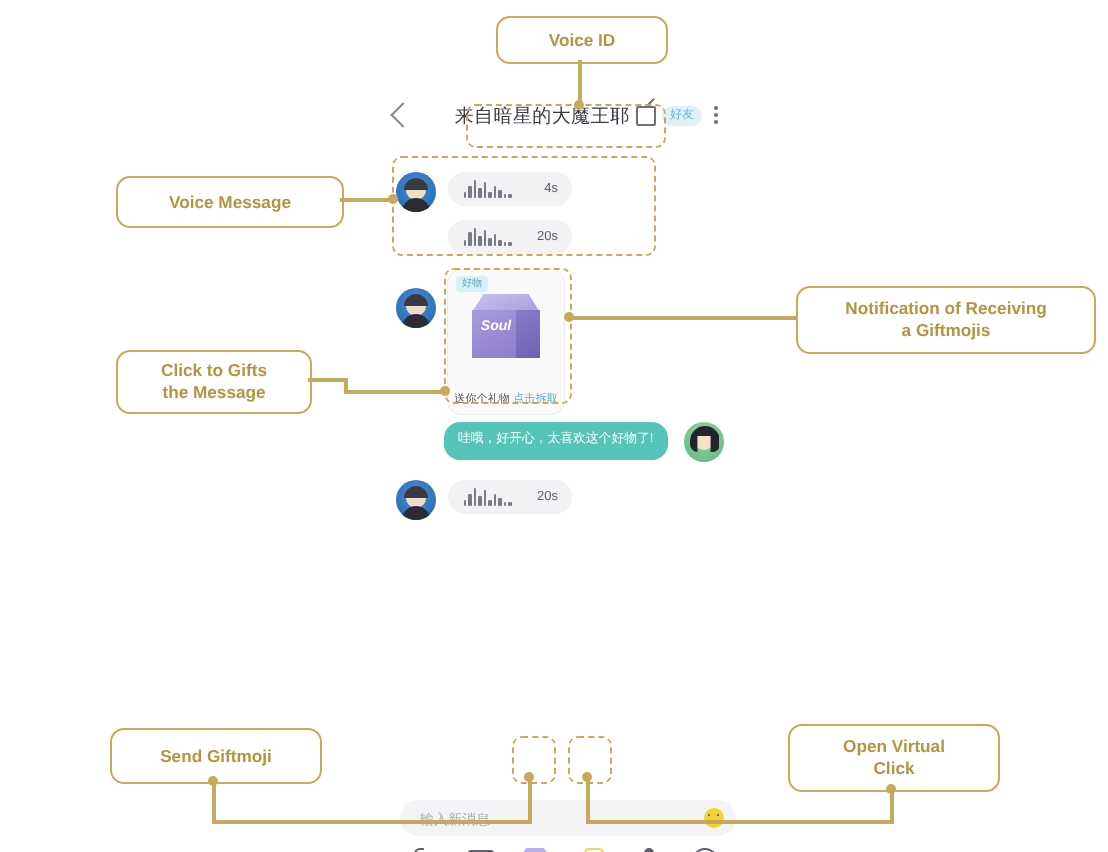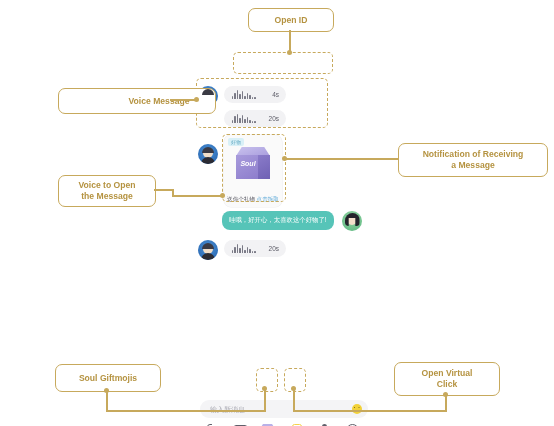--- a/index.html
+++ b/index.html
@@ -114,20 +114,27 @@
   .ln{position:absolute;background:#c7a95c;}
   .lnh{height:1.6px;}
   .lnv{width:1.6px;}
   .dot{position:absolute;width:5px;height:5px;border-radius:50%;background:#c7a95c;}
 </style>
 </head>
 <body>
 
 <div id="phone">
 
+  <div class="chat-header">
+    <div class="back-chevron"></div>
+    <div class="chat-title">来自暗星的大魔王耶</div>
+    <div class="title-edit-icon"></div>
+    <div class="friend-badge">好友</div>
+    <div class="kebab"></div>
+  </div>
 
   <div class="avatar av-male" style="left:8px;top:38px;">
       <span class="hair"></span>
     </div>
   <div class="bubble-voice" style="left:34px;top:38px;width:62px;">
     <span class="wave">
       <i style="height:3px"></i>
         <i style="height:6px"></i>
         <i style="height:9px"></i>
         <i style="height:5px"></i>
@@ -216,45 +223,45 @@
   <div class="tool" style="left:126px;"><span class="ic-mic"></span></div>
   <div class="tool" style="left:154px;"><span class="ic-plus"></span></div>
 </div>
 
 <div class="dash" style="left:233px;top:52px;width:98px;height:20px;"></div>
 <div class="dash" style="left:196px;top:78px;width:130px;height:48px;"></div>
 <div class="dash" style="left:222px;top:134px;width:62px;height:66px;"></div>
 <div class="dash" style="left:256px;top:368px;width:20px;height:22px;"></div>
 <div class="dash" style="left:284px;top:368px;width:20px;height:22px;"></div>
 
-<div class="anno" style="left:248px;top:8px;width:84px;height:22px;">Open ID</div>
+<div class="anno" style="left:248px;top:8px;width:84px;height:22px;">Voice ID</div>
 <div class="ln lnv" style="left:289px;top:30px;height:22px;"></div>
 <div class="dot" style="left:287px;top:50px;"></div>
 
-<div class="anno" style="left:58px;top:88px;width:112px;height:24px;padding-left:44px;">Voice Message</div>
+<div class="anno" style="left:58px;top:88px;width:112px;height:24px;">Voice Message</div>
 <div class="ln lnh" style="left:170px;top:99px;width:28px;"></div>
 <div class="dot" style="left:194px;top:97px;"></div>
 
 <div class="anno" style="left:58px;top:175px;width:96px;height:30px;flex-direction:column;">
-  <span>Voice to Open</span>
+  <span>Click to Gifts</span>
   <span>the Message</span>
 </div>
 <div class="ln lnh" style="left:154px;top:189px;width:20px;"></div>
 <div class="ln lnv" style="left:172px;top:189px;height:8px;"></div>
 <div class="ln lnh" style="left:172px;top:195px;width:52px;"></div>
 <div class="dot" style="left:220px;top:193px;"></div>
 
 <div class="anno" style="left:398px;top:143px;width:148px;height:32px;flex-direction:column;">
   <span>Notification of Receiving</span>
-  <span>a Message</span>
+  <span>a Giftmojis</span>
 </div>
 <div class="ln lnh" style="left:286px;top:158px;width:112px;"></div>
 <div class="dot" style="left:282px;top:156px;"></div>
 
-<div class="anno" style="left:55px;top:364px;width:104px;height:26px;">Soul Giftmojis</div>
+<div class="anno" style="left:55px;top:364px;width:104px;height:26px;">Send Giftmoji</div>
 <div class="ln lnv" style="left:106px;top:390px;height:22px;"></div>
 <div class="ln lnh" style="left:106px;top:410px;width:160px;"></div>
 <div class="ln lnv" style="left:264px;top:390px;height:22px;"></div>
 <div class="dot" style="left:104px;top:388px;"></div>
 <div class="dot" style="left:262px;top:386px;"></div>
 
 <div class="anno" style="left:394px;top:362px;width:104px;height:32px;flex-direction:column;">
   <span>Open Virtual</span>
   <span>Click</span>
 </div>

